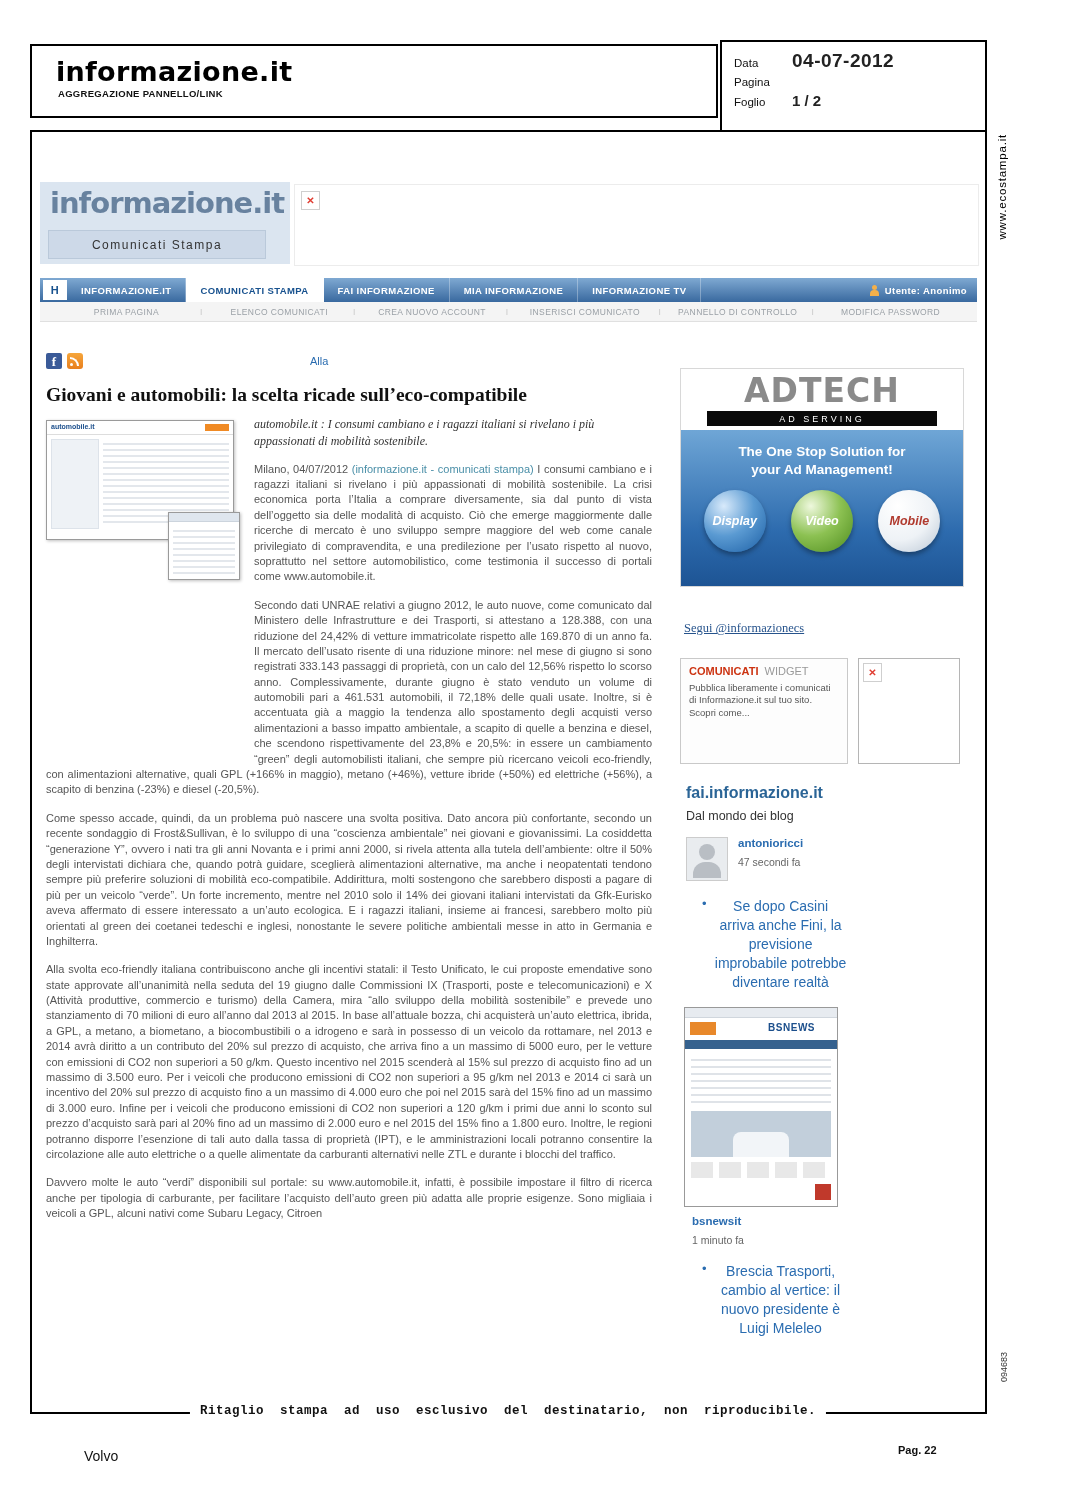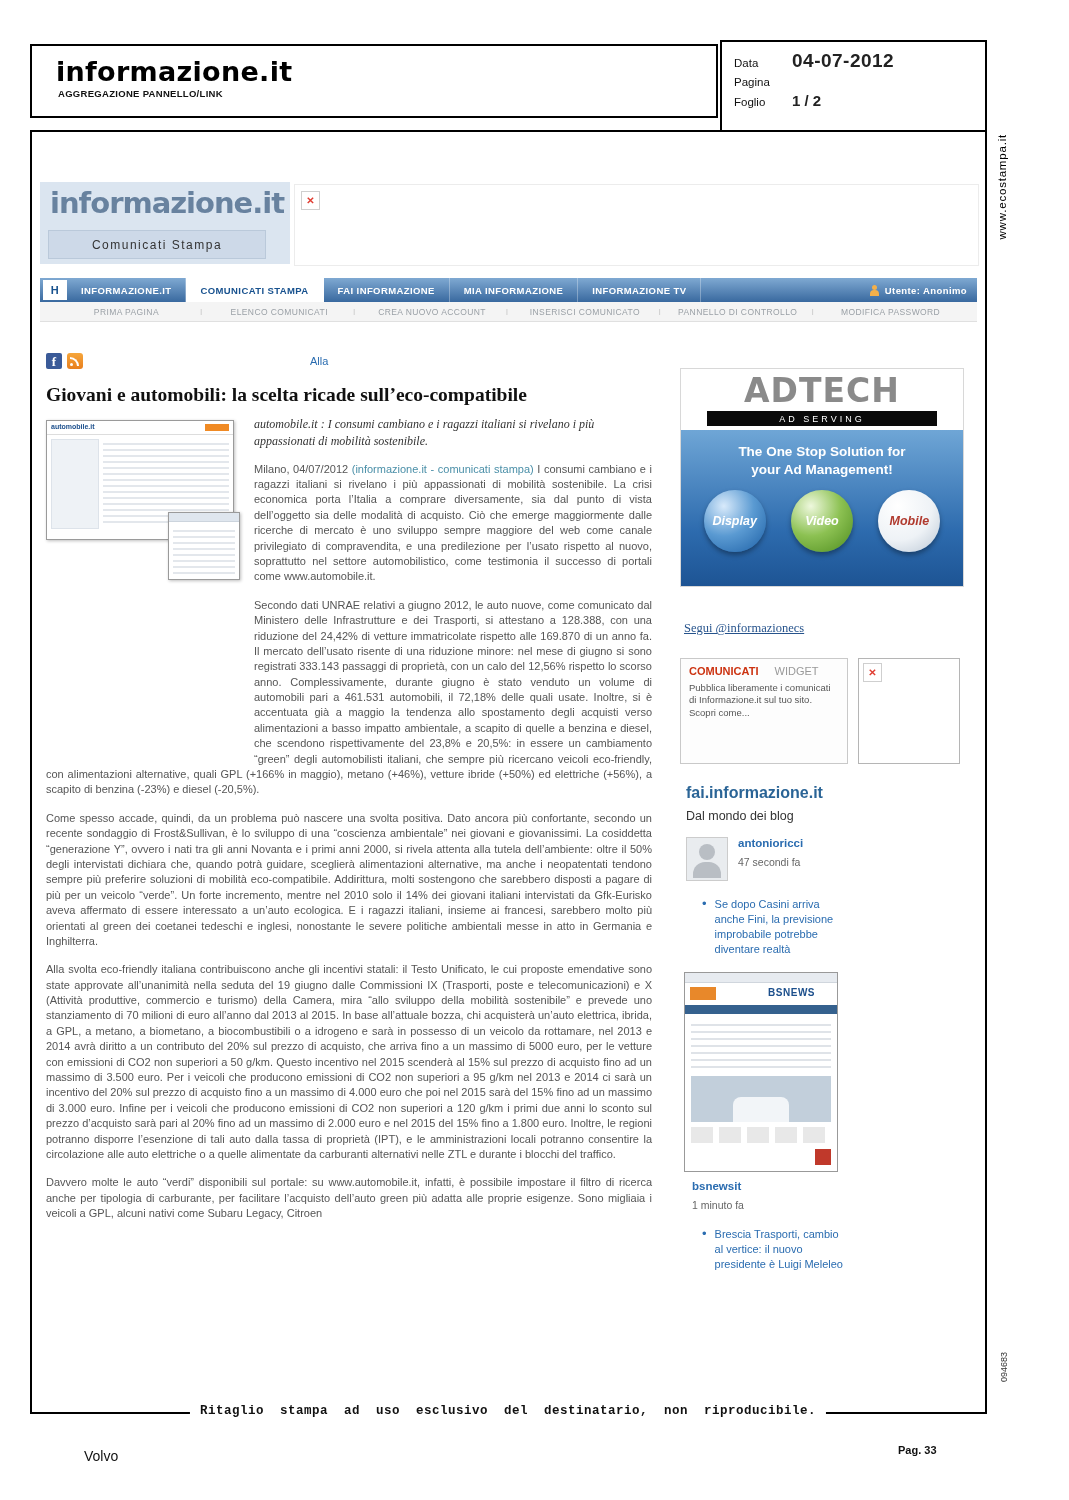--- a/index.html
+++ b/index.html
@@ -89,36 +89,36 @@
   .sphere{width:62px;height:62px;border-radius:50%;display:flex;align-items:center;justify-content:center;
           font-weight:bold;font-size:12.5px;font-style:italic;cursor:pointer;box-shadow:0 3px 5px rgba(0,0,0,.35);}
   .sphere.s-display{background:radial-gradient(circle at 32% 26%,#d8eafb,#5a9ad2 48%,#1c5fa5);color:#fff;}
   .sphere.s-video{background:radial-gradient(circle at 32% 26%,#eef8dd,#8cc152 48%,#4e8c1e);color:#fff;}
   .sphere.s-mobile{background:radial-gradient(circle at 32% 26%,#ffffff,#eef2f6 55%,#b9c6d4);color:#b03a2e;}
   .follow{margin:34px 0 0 4px;font-family:"Liberation Serif",serif;font-size:12.5px;color:#26538c;text-decoration:underline;cursor:pointer;display:inline-block;}
   .widget-row{display:flex;gap:10px;margin-top:22px;}
   .widget-box{width:168px;border:1px solid #c9c9c9;background:#fdfdfd;padding:6px 8px;box-sizing:border-box;}
   .widget-title{font-size:11px;font-weight:bold;}
   .wt-red{color:#cc3311;}
-  .wt-gray{color:#999;font-weight:normal;margin-left:13px;}
+  .wt-gray{color:#999;font-weight:normal;margin-left:3px;}
   .widget-body{font-size:9.5px;color:#555;line-height:1.3;margin-top:5px;}
   .broken-ad{width:100px;height:104px;border:1px solid #b5b5b5;background:#fff;position:relative;}
   .broken-ad .xicon{position:absolute;left:4px;top:4px;}
   .fai-block{margin:20px 0 0 6px;}
   .fai-logo{font-size:16px;font-weight:bold;color:#2a6496;cursor:pointer;}
   .fai-sub{font-size:12.5px;color:#333;margin-top:7px;}
   .blog-entry{display:flex;gap:10px;margin:14px 0 0 6px;}
   .avatar{width:40px;height:42px;background:#e9ecef;border:1px solid #ccc;position:relative;overflow:hidden;}
   .avatar::before{content:"";position:absolute;left:12px;top:6px;width:16px;height:16px;border-radius:50%;background:#b9bec4;}
   .avatar::after{content:"";position:absolute;left:6px;top:24px;width:28px;height:16px;border-radius:12px 12px 0 0;background:#b9bec4;}
   .blog-author{color:#2a6cb0;font-weight:bold;font-size:11.5px;cursor:pointer;}
   .blog-time{color:#666;font-size:10.5px;margin-top:7px;}
   .bullet-item{display:flex;gap:8px;margin:16px 0 0 22px;}
   .bullet{color:#2a6cb0;font-size:13px;line-height:1.1;}
-  .bullet-text{color:#2a6cb0;font-size:11px;line-height:1.35;width:132px;cursor:pointer;}
+  .bullet-text{color:#2a6cb0;font-size:14px;line-height:1.35;width:132px;cursor:pointer;text-align:center;}
   .bsthumb{margin:16px 0 0 4px;width:152px;height:198px;border:1px solid #999;background:#fff;position:relative;overflow:hidden;cursor:pointer;}
   .bs-top{height:9px;background:#e7ebf0;border-bottom:1px solid #d0d6dd;}
   .bs-logo-row{height:22px;position:relative;}
   .bs-orange{position:absolute;left:5px;top:4px;width:26px;height:13px;background:#e8882a;}
   .bs-name{position:absolute;right:22px;top:4px;color:#1c4f8c;font-weight:bold;font-size:10px;letter-spacing:.5px;}
   .bs-nav{height:9px;background:#35618e;}
   .bs-lines{height:52px;margin:5px 6px;background:repeating-linear-gradient(#fff 0 5px,#dfe3e8 5px 7px);}
   .bs-photo{height:46px;margin:0 6px;background:#c2cfdb;position:relative;}
   .bs-photo::after{content:"";position:absolute;left:30%;bottom:0;width:40%;height:55%;background:#f2f5f8;border-radius:8px 8px 0 0;}
   .bs-footer{height:16px;margin:5px 6px 0;background:repeating-linear-gradient(90deg,#e8e8e8 0 22px,#fff 22px 28px);}
@@ -291,13 +291,13 @@
     <div class="bullet-item">
       <span class="bullet">•</span>
       <span class="bullet-text">Brescia Trasporti, cambio al vertice: il nuovo presidente è Luigi Meleleo</span>
     </div>
 
   </div>
 </div>
 
 <div class="ritaglio">Ritaglio stampa ad uso esclusivo del destinatario, non riproducibile.</div>
 <div class="client">Volvo</div>
-<div class="pageref">Pag. 33</div>
+<div class="pageref">Pag. 22</div>
 
 </body></html>

